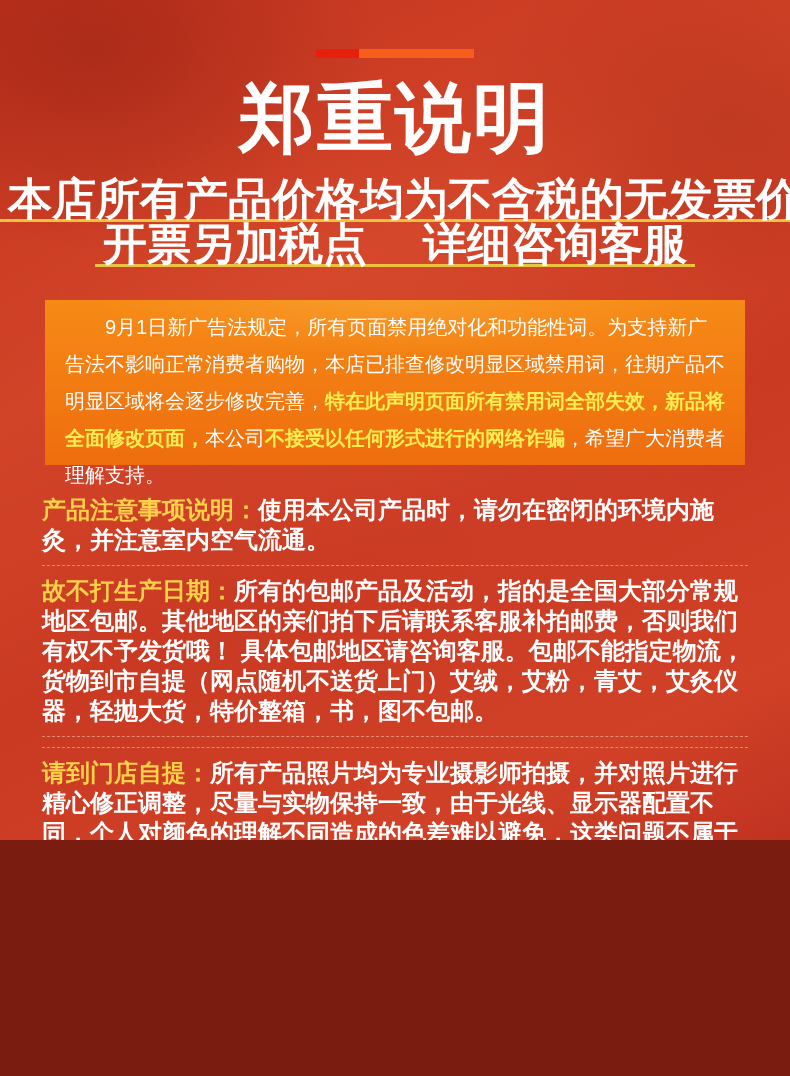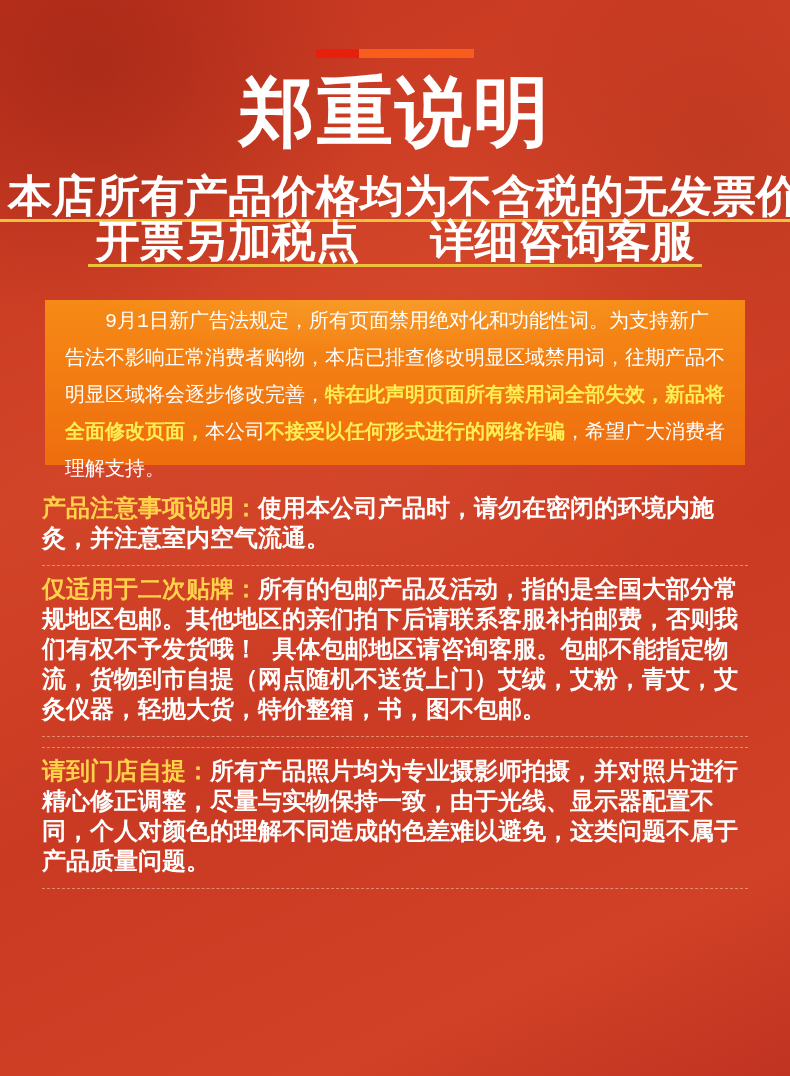--- a/index.html
+++ b/index.html
@@ -1,21 +1,21 @@
 <!DOCTYPE html>
 <html><head>
 <meta charset="utf-8">
 <style>
   html,body{margin:0;padding:0;background:#7a1d10;}
   .page{
     position:relative;
-    width:790px;height:1076px;
+    width:790px;height:840px;
     box-sizing:border-box;
     padding-top:49px;
-    font-family:Liberation Mono, monospace;
+    font-family:Liberation Sans, sans-serif;
     background:
       radial-gradient(ellipse 60% 40% at 12% 6%, rgba(120,20,10,0.35), transparent 60%),
       radial-gradient(ellipse 55% 35% at 92% 14%, rgba(140,28,14,0.25), transparent 60%),
       radial-gradient(ellipse 70% 45% at 50% 42%, rgba(255,120,80,0.10), transparent 70%),
       linear-gradient(155deg, #c4341f 0%, #d24428 35%, #ca3a23 60%, #d14127 85%, #c03321 100%);
     overflow:hidden;
   }
   
   .accent-bar{display:flex;width:158px;height:9px;margin:0 auto;}
   .accent-left{width:43px;background:#e6200c;}
@@ -36,21 +36,21 @@
     display:inline-block;
     font-size:44px;line-height:38px;font-weight:bold;color:#ffffff;
     border-bottom:3px solid #ecc33c;
     padding:0 8px 1px;
     white-space:nowrap;
   }
   
   .notice-box{
     width:700px;height:165px;box-sizing:border-box;
     margin:33px auto 0;
-    padding:3px 20px;
+    padding:9px 20px;
     background:
       radial-gradient(ellipse 70% 55% at 50% 0%, rgba(255,200,90,0.28), transparent 60%),
       linear-gradient(180deg, #f68a16 0%, #f27a12 55%, #ee6d0e 100%);
   }
   .notice-box p{
     margin:0;text-indent:2em;
     font-size:20px;line-height:37px;color:#ffffff;font-weight:normal;
   }
   .notice-box .hl{color:#ffee52;font-weight:bold;}
   
@@ -80,21 +80,21 @@
   <div class="notice-box">
     <p><span>9月1日新广告法规定，所有页面禁用绝对化和功能性词。为支持新广告法不影响正常消费者购物，本店已排查修改明显区域禁用词，往期产品不明显区域将会逐步修改完善，</span><span class="hl">特在此声明页面所有禁用词全部失效，新品将全面修改页面，</span><span>本公司</span><span class="hl">不接受以任何形式进行的网络诈骗</span><span>，希望广大消费者理解支持。</span></p>
   </div>
 
   <div class="sections">
 
     <p><span class="label">产品注意事项说明：</span><span>使用本公司产品时，请勿在密闭的环境内施灸，并注意室内空气流通。</span></p>
 
     <hr class="divider">
 
-    <p><span class="label">仅适用于二次贴牌：</span><span>所有的包邮产品及活动，指的是全国大部分常规地区包邮。其他地区的亲们拍下后请联系客服补拍邮费，否则我们有权不予发货哦！ 具体包邮地区请咨询客服。包邮不能指定物流，货物到市自提（网点随机不送货上门）艾绒，艾粉，青艾，艾灸仪器，轻抛大货，特价整箱，书，图不包邮。</span></p>
+    <p><span class="label">故不打生产日期：</span><span>所有的包邮产品及活动，指的是全国大部分常规地区包邮。其他地区的亲们拍下后请联系客服补拍邮费，否则我们有权不予发货哦！ 具体包邮地区请咨询客服。包邮不能指定物流，货物到市自提（网点随机不送货上门）艾绒，艾粉，青艾，艾灸仪器，轻抛大货，特价整箱，书，图不包邮。</span></p>
 
     <hr class="divider">
 
 
     <hr class="divider">
 
     <p><span class="label">请到门店自提：</span><span>所有产品照片均为专业摄影师拍摄，并对照片进行精心修正调整，尽量与实物保持一致，由于光线、显示器配置不同，个人对颜色的理解不同造成的色差难以避免，这类问题不属于产品质量问题。</span></p>
 
     <hr class="divider">
 

